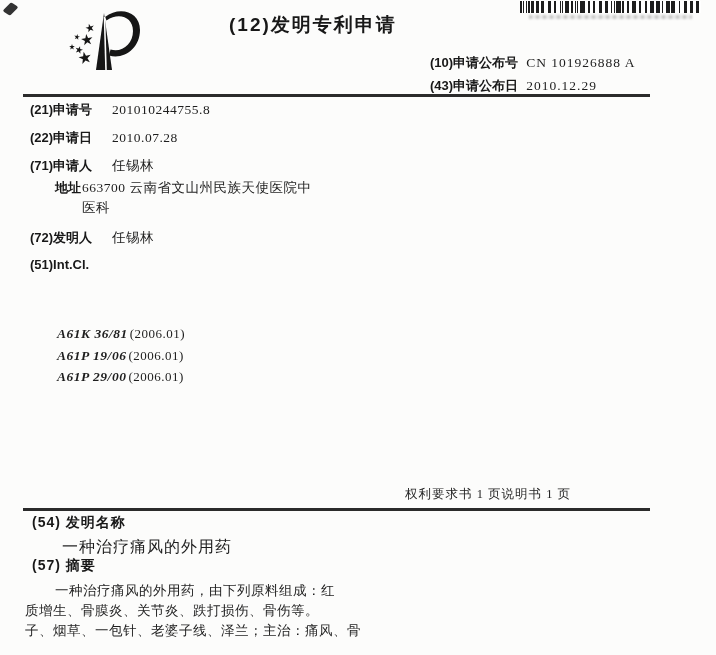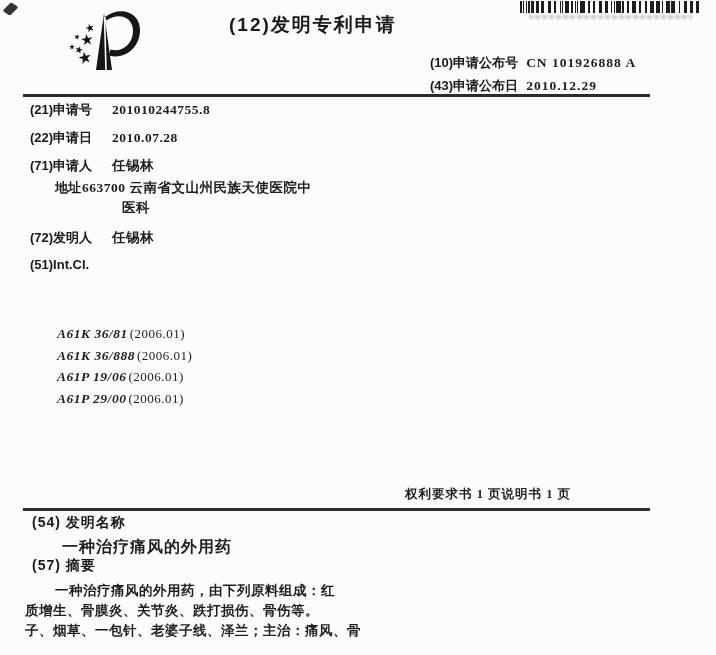--- a/index.html
+++ b/index.html
@@ -7,21 +7,21 @@
     width:716px; height:655px; position:relative; overflow:hidden;
     background:#fcfcfb;
     font-family:"Liberation Serif","DejaVu Serif",serif;
     color:#1e1e1e;
   }
   .abs { position:absolute; }
   .lbl {
     font-family:"Liberation Sans","DejaVu Sans",sans-serif;
     font-weight:bold; color:#181818;
   }
-  .val { font-family:"Liberation Serif","DejaVu Serif",serif; letter-spacing:.5px;font-weight:bold; }
+  .val { font-family:"Liberation Serif","DejaVu Serif",serif; letter-spacing:.5px; }
 
   
   .doc-title { left:229px; top:12px; font-size:19px; letter-spacing:2px; }
   .pub-row { font-size:13px; white-space:nowrap; }
   .pub-row .val { margin-left:8px; font-size:13.5px; letter-spacing:1px; }
   .rule { left:23px; width:627px; height:3px; background:#2b2b2b; }
 
   
   .corner-mark { left:6px; top:3px; width:9px; height:12px; background:#333;
     transform:rotate(32deg) skewX(-12deg); border-radius:2px; }
@@ -100,36 +100,33 @@
   <span class="lbl">(22)申请日</span><span class="val">2010.07.28</span>
 </div>
 
 <div class="abs bib" style="left:30px; top:157px;">
   <span class="lbl">(71)申请人</span><span class="val">任锡林</span>
 </div>
 
 <div class="abs bib" style="left:55px; top:179px;">
   <span class="lbl addr-lbl" style="width:27px;">地址</span><span class="val">663700 云南省文山州民族天使医院中</span>
 </div>
-<div class="abs bib val" style="left:82px; top:199px;margin-left:40px;">医科</div>
+<div class="abs bib val" style="left:82px; top:199px;">医科</div>
 
 <div class="abs bib" style="left:30px; top:229px;">
   <span class="lbl">(72)发明人</span><span class="val">任锡林</span>
 </div>
 
 <div class="abs bib" style="left:30px; top:257px;">
   <span class="lbl">(51)Int.Cl.</span>
 </div>
 
 <div class="abs" style="left:57px; top:275px;margin-top:48px;">
   <div class="intcl-row">
     <span class="intcl-code">A61K 36/81</span><span class="intcl-ver">(2006.01)</span>
-  </div>
-  <div class="intcl-row">
-    <span class="intcl-code">A61K 36/888</span><span class="intcl-ver">(2006.01)</span>
   </div>
   <div class="intcl-row">
     <span class="intcl-code">A61P 19/06</span><span class="intcl-ver">(2006.01)</span>
   </div>
   <div class="intcl-row">
     <span class="intcl-code">A61P 29/00</span><span class="intcl-ver">(2006.01)</span>
   </div>
 </div>
 
 <div class="abs pages-note val">

